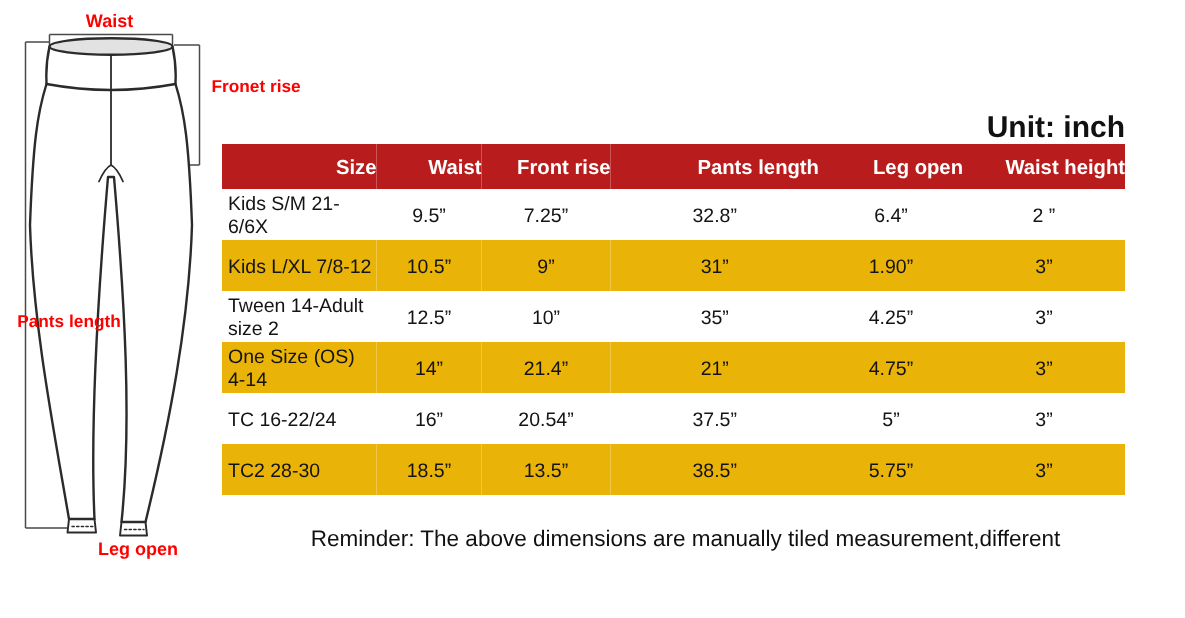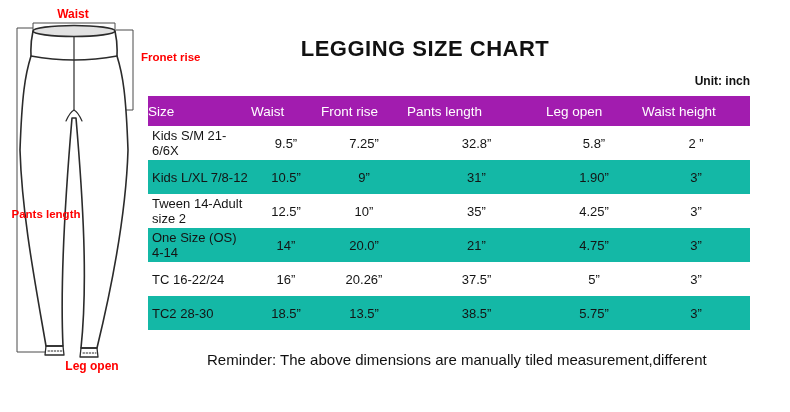--- a/index.html
+++ b/index.html
@@ -13,42 +13,42 @@
   .diagram{position:absolute;left:0;top:0;width:200px;height:412px;}
   .diagram svg{display:block;}
   .measure-label{font-family:"Liberation Sans",sans-serif;font-weight:bold;fill:#ff0000;}
 
   
   .chart-title{
     position:absolute;left:125px;top:36px;width:600px;text-align:center;
     font-size:22px;font-weight:bold;letter-spacing:0.5px;color:#111111;
   }
   .unit-label{
-    position:absolute;right:40px;top:74px;font-size:12px;font-weight:600;color:#111111;
+    position:absolute;right:40px;top:74px;font-size:20px;font-weight:600;color:#111111;
   }
 
   
   table.size-table{
     position:absolute;left:148px;top:96px;width:602px;
     border-collapse:collapse;table-layout:fixed;
   }
   table.size-table th{
-    background:#a21caf;color:#ffffff;height:30px;
-    font-size:13.5px;font-weight:400;text-align:left;padding:0;
+    background:#b91c1c;color:#ffffff;height:30px;
+    font-size:13.5px;font-weight:700;text-align:right;padding:0;
   }
   table.size-table td{
     height:34px;font-size:13px;text-align:center;padding:0;color:#141414;
   }
   table.size-table td.size-cell{text-align:left;padding-left:4px;}
-  table.size-table tr.stripe td{background:#14b8a6;margin-left:20px;}
+  table.size-table tr.stripe td{background:#eab308;margin-left:20px;}
 
   
   .reminder{
     position:absolute;left:207px;top:346px;width:500px;
-    font-size:15px;line-height:28px;color:#111111;
+    font-size:15px;line-height:28px;color:#111111;text-align:center;
   }
 </style>
 </head>
 <body>
 
 <div class="page">
 
   <div class="diagram">
     <svg width="200" height="412" viewBox="0 0 200 412">
 
@@ -92,21 +92,20 @@
         <path d="M83,353 H96" fill="none" stroke-width="1" stroke-dasharray="1.5,1.6"></path>
       </g>
 
       <text class="measure-label" x="73" y="18" font-size="12" text-anchor="middle">Waist</text>
       <text class="measure-label" x="141" y="61" font-size="11.5" text-anchor="start">Fronet rise</text>
       <text class="measure-label" x="46" y="218" font-size="11.5" text-anchor="middle">Pants length</text>
       <text class="measure-label" x="92" y="370" font-size="12" text-anchor="middle">Leg open</text>
     </svg>
   </div>
 
-  <div class="chart-title">LEGGING SIZE CHART</div>
   <div class="unit-label">Unit: inch</div>
 
   <table class="size-table">
     <colgroup>
       <col style="width:103px">
         <col style="width:70px">
         <col style="width:86px">
       <col style="width:139px">
         <col style="width:96px">
         <col style="width:108px">
@@ -120,21 +119,21 @@
         <th>Leg open</th>
         <th>Waist height</th>
       </tr>
     </thead>
     <tbody>
       <tr>
         <td class="size-cell">Kids S/M 21-6/6X</td>
         <td>9.5”</td>
         <td>7.25”</td>
         <td>32.8”</td>
-        <td>5.8”</td>
+        <td>6.4”</td>
         <td>2 ”</td>
       </tr>
       <tr class="stripe">
         <td class="size-cell">Kids L/XL 7/8-12</td>
         <td>10.5”</td>
         <td>9”</td>
         <td>31”</td>
         <td>1.90”</td>
         <td>3”</td>
       </tr>
@@ -142,29 +141,29 @@
         <td class="size-cell">Tween 14-Adult size 2</td>
         <td>12.5”</td>
         <td>10”</td>
         <td>35”</td>
         <td>4.25”</td>
         <td>3”</td>
       </tr>
       <tr class="stripe">
         <td class="size-cell">One Size (OS)  4-14</td>
         <td>14”</td>
-        <td>20.0”</td>
+        <td>21.4”</td>
         <td>21”</td>
         <td>4.75”</td>
         <td>3”</td>
       </tr>
       <tr>
         <td class="size-cell">TC 16-22/24</td>
         <td>16”</td>
-        <td>20.26”</td>
+        <td>20.54”</td>
         <td>37.5”</td>
         <td>5”</td>
         <td>3”</td>
       </tr>
       <tr class="stripe">
         <td class="size-cell">TC2 28-30</td>
         <td>18.5”</td>
         <td>13.5”</td>
         <td>38.5”</td>
         <td>5.75”</td>

